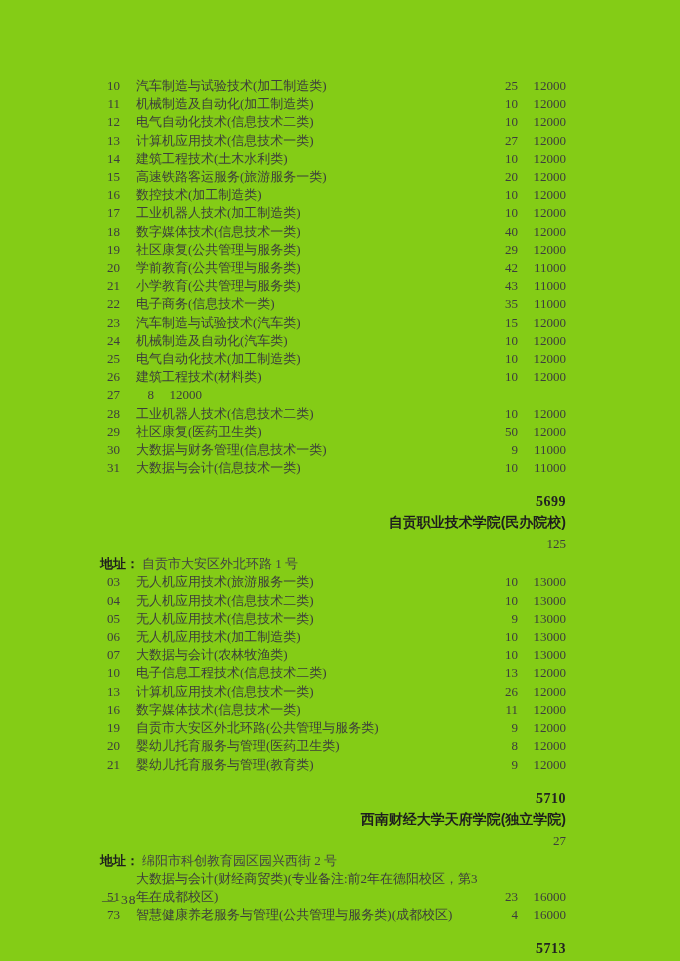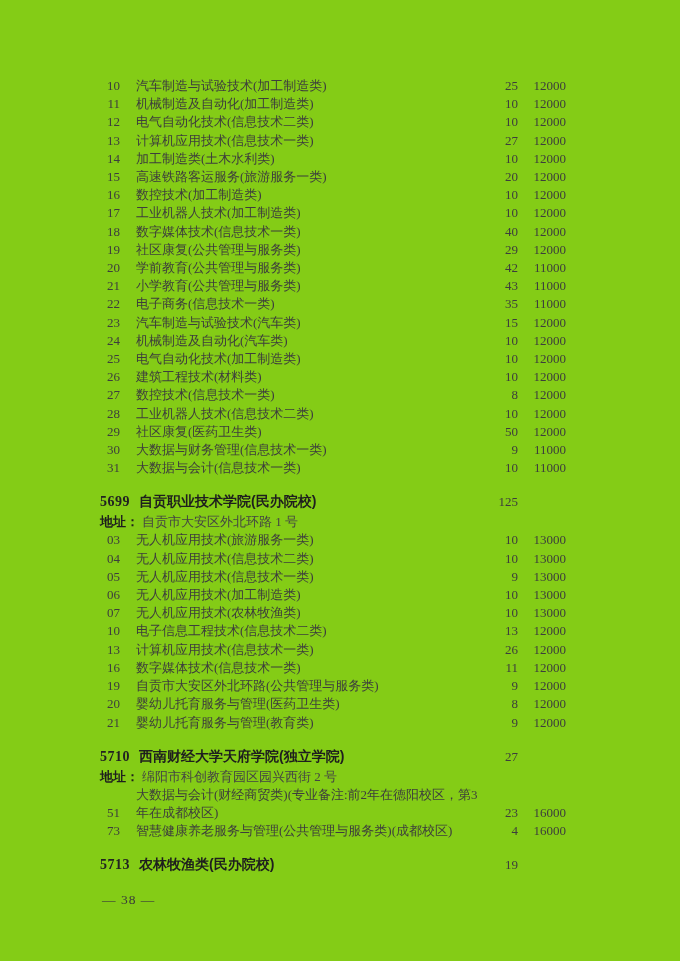--- a/index.html
+++ b/index.html
@@ -51,23 +51,24 @@
   .prow .fee {
     flex: none;
     width: 48px;
     text-align: right;
   }
   
   .section { margin-top: 0; }
   .section.has-header { margin-top: 14px; }
   .sec-header {
     display: flex;
-    align-items: flex-start;
+    align-items: flex-end;
     line-height: 21px;
     margin-bottom: 1px;
+    flex-direction: column;
   }
   .sec-header .code {
     flex: none;
     font-size: 14px;
     font-weight: 700;
     color: #222222;
     letter-spacing: 0.5px;
   }
   .sec-header .school-name {
     flex: 1;
@@ -139,21 +140,21 @@
     <span class="fee">12000</span>
   </div>
           <div class="prow">
     <span class="no">13</span>
     <span class="pname">计算机应用技术(信息技术一类)</span>
     <span class="count">27</span>
     <span class="fee">12000</span>
   </div>
           <div class="prow">
     <span class="no">14</span>
-    <span class="pname">加工制造类(土木水利类)</span>
+    <span class="pname">建筑工程技术(土木水利类)</span>
     <span class="count">10</span>
     <span class="fee">12000</span>
   </div>
           <div class="prow">
     <span class="no">15</span>
     <span class="pname">高速铁路客运服务(旅游服务一类)</span>
     <span class="count">20</span>
     <span class="fee">12000</span>
   </div>
           <div class="prow">
@@ -217,21 +218,20 @@
     <span class="fee">12000</span>
   </div>
           <div class="prow">
     <span class="no">26</span>
     <span class="pname">建筑工程技术(材料类)</span>
     <span class="count">10</span>
     <span class="fee">12000</span>
   </div>
           <div class="prow">
     <span class="no">27</span>
-    <span class="pname">数控技术(信息技术一类)</span>
     <span class="count">8</span>
     <span class="fee">12000</span>
   </div>
           <div class="prow">
     <span class="no">28</span>
     <span class="pname">工业机器人技术(信息技术二类)</span>
     <span class="count">10</span>
     <span class="fee">12000</span>
   </div>
           <div class="prow">
@@ -284,21 +284,21 @@
     <span class="fee">13000</span>
   </div>
           <div class="prow">
     <span class="no">06</span>
     <span class="pname">无人机应用技术(加工制造类)</span>
     <span class="count">10</span>
     <span class="fee">13000</span>
   </div>
           <div class="prow">
     <span class="no">07</span>
-    <span class="pname">无人机应用技术(农林牧渔类)</span>
+    <span class="pname">大数据与会计(农林牧渔类)</span>
     <span class="count">10</span>
     <span class="fee">13000</span>
   </div>
           <div class="prow">
     <span class="no">10</span>
     <span class="pname">电子信息工程技术(信息技术二类)</span>
     <span class="count">13</span>
     <span class="fee">12000</span>
   </div>
           <div class="prow">

